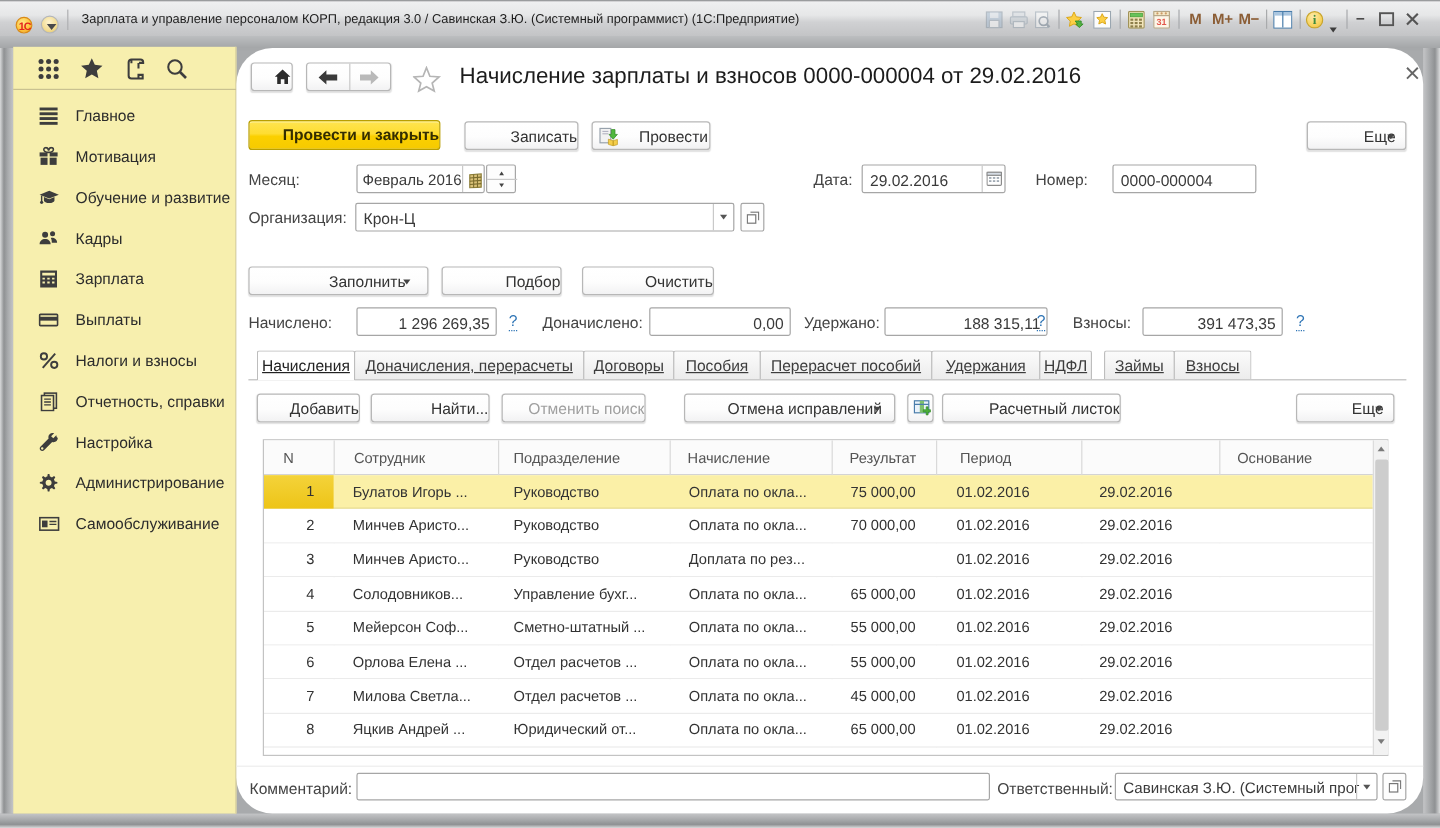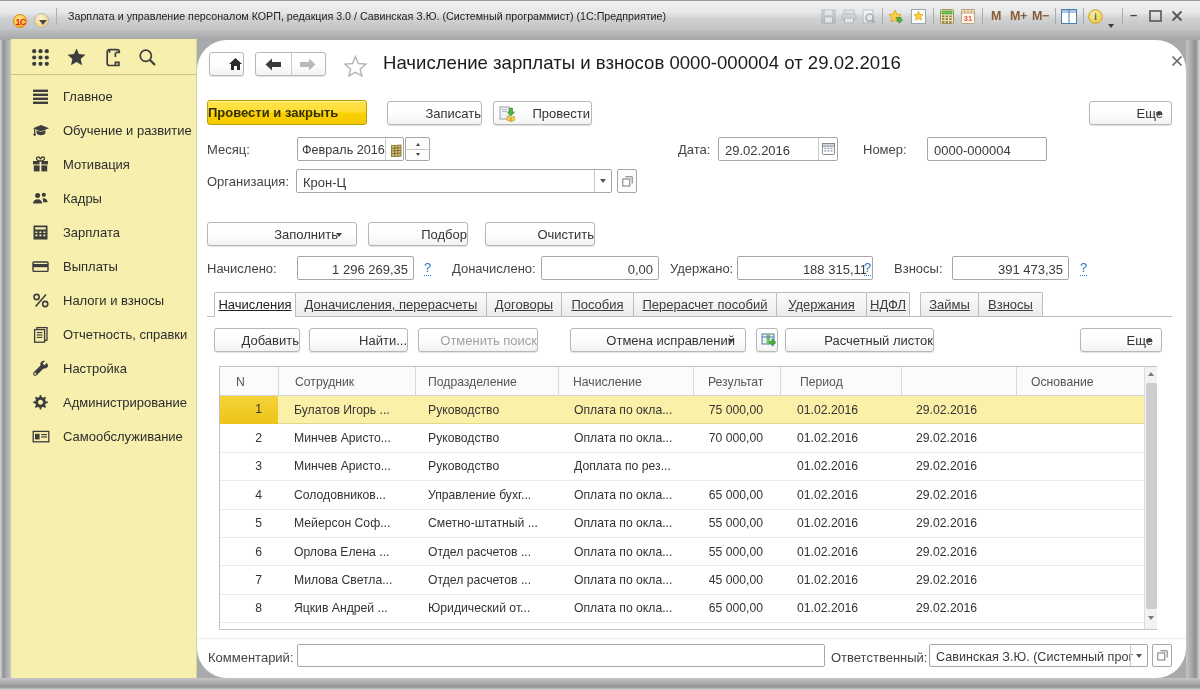--- a/index.html
+++ b/index.html
@@ -213,45 +213,45 @@
             <g fill="#3d3d3d">
               <rect x="1" y="1.6" width="15" height="2.4"></rect>
               <rect x="1" y="5.6" width="15" height="2.4"></rect>
               <rect x="1" y="9.6" width="15" height="2.4"></rect>
               <rect x="1" y="13.6" width="15" height="2.4"></rect>
             </g>
           </svg></span>
         <span class="mlab">Главное</span>
       </div>
 <div class="mitem">
+        <span class="mico"><svg width="17" height="17" viewBox="0 0 17 17">
+            <g fill="#3d3d3d">
+              <rect x="1" y="5" width="6.6" height="3.4"></rect>
+              <rect x="9.4" y="5" width="6.6" height="3.4"></rect>
+              <rect x="1.8" y="9.4" width="5.8" height="6"></rect>
+              <rect x="9.4" y="9.4" width="5.8" height="6"></rect>
+              <path d="M8.5 5 C6 5 4.5 3.8 4.5 2.6 C4.5 1.6 5.4 1 6.3 1 C7.5 1 8.2 2.2 8.5 3.4 C8.8 2.2 9.5 1 10.7 1 C11.6 1 12.5 1.6 12.5 2.6 C12.5 3.8 11 5 8.5 5 Z" fill="none" stroke="#3d3d3d" stroke-width="1.3"></path>
+            </g>
+          </svg></span>
+        <span class="mlab">Мотивация</span>
+      </div>
+<div class="mitem">
         <span class="mico"><svg width="18" height="17" viewBox="0 0 18 17">
             <g fill="#3d3d3d">
               <path d="M9 3 L17 6.2 L9 9.4 L1 6.2 Z"></path>
               <path d="M4.6 8.2 L4.6 11 C4.6 12.2 6.6 13.2 9 13.2 C11.4 13.2 13.4 12.2 13.4 11 L13.4 8.2 L9 10 Z"></path>
               <rect x="2.1" y="7" width="1.2" height="4.6"></rect>
               <circle cx="2.7" cy="12.6" r="1.3"></circle>
             </g>
           </svg></span>
         <span class="mlab">Обучение и развитие</span>
       </div>
 <div class="mitem">
         <span class="mico"><svg width="17" height="17" viewBox="0 0 17 17">
             <g fill="#3d3d3d">
-              <rect x="1" y="5" width="6.6" height="3.4"></rect>
-              <rect x="9.4" y="5" width="6.6" height="3.4"></rect>
-              <rect x="1.8" y="9.4" width="5.8" height="6"></rect>
-              <rect x="9.4" y="9.4" width="5.8" height="6"></rect>
-              <path d="M8.5 5 C6 5 4.5 3.8 4.5 2.6 C4.5 1.6 5.4 1 6.3 1 C7.5 1 8.2 2.2 8.5 3.4 C8.8 2.2 9.5 1 10.7 1 C11.6 1 12.5 1.6 12.5 2.6 C12.5 3.8 11 5 8.5 5 Z" fill="none" stroke="#3d3d3d" stroke-width="1.3"></path>
-            </g>
-          </svg></span>
-        <span class="mlab">Мотивация</span>
-      </div>
-<div class="mitem">
-        <span class="mico"><svg width="17" height="17" viewBox="0 0 17 17">
-            <g fill="#3d3d3d">
               <circle cx="5.6" cy="5.6" r="2.5"></circle>
               <path d="M1 13.6 C1 10.9 3 9.2 5.6 9.2 C8.2 9.2 10.2 10.9 10.2 13.6 Z"></path>
               <circle cx="11.8" cy="4.8" r="2.1"></circle>
               <path d="M10.4 8.3 C12.8 7.8 15.6 9.3 15.6 12.2 L11.2 12.2 C11.2 10.6 10.9 9.3 10.4 8.3 Z"></path>
             </g>
           </svg></span>
         <span class="mlab">Кадры</span>
       </div>
 <div class="mitem">
         <span class="mico"><svg width="17" height="17" viewBox="0 0 17 17">
@@ -333,21 +333,21 @@
       </svg>
   </div>
   <svg class="isvg" style="left:147px;top:15px" width="24" height="23" viewBox="0 0 24 23">
       <path d="M12 1.5 L15 9 L23 9.6 L17 15 L18.8 22 L12 18.2 L5.2 22 L7 15 L1 9.6 L9 9Z" fill="none" stroke="#b5b5b5" stroke-width="1.5" transform="scale(0.95)"></path>
     </svg>
   <div style="position:absolute;left:186px;top:12px;font-size:18.6px;color:#1c1c1c">Начисление зарплаты и взносов 0000-000004 от 29.02.2016</div>
   <svg class="isvg" style="left:974px;top:15px" width="12" height="12" viewBox="0 0 12 12">
       <path d="M1.5 1.5 L10.5 10.5 M10.5 1.5 L1.5 10.5" stroke="#666" stroke-width="1.6"></path>
     </svg>
 
-  <div style="position:absolute;left:10px;top:60px;width:160px;height:25px;background:linear-gradient(180deg,#ffe451 0%,#fedd32 45%,#fbd000 55%,#f6ca00 100%);border:1px solid #b99f00;border-radius:3px;box-shadow:inset 0 1px 0 #fff2a0;text-align:left">
+  <div style="position:absolute;left:10px;top:60px;width:160px;height:25px;background:linear-gradient(180deg,#ffe451 0%,#fedd32 45%,#fbd000 55%,#f6ca00 100%);border:1px solid #b99f00;border-radius:3px;box-shadow:inset 0 1px 0 #fff2a0;text-align:right">
       <div style="margin-top:4px;font-size:13px;font-weight:bold;color:#332d00">Провести и закрыть</div>
     </div>
   <div class="btn" style="left:190px;top:61px;width:95px">
       <div class="bl">Записать</div>
     </div>
   <div class="btn" style="left:296px;top:61px;width:99px">
     <svg style="position:absolute;left:5px;top:4px" width="16" height="16" viewBox="0 0 16 16">
         <rect x="1" y="1" width="9" height="12" fill="#f2f2f2" stroke="#98a2ac"></rect>
         <line x1="3" y1="3.5" x2="8" y2="3.5" stroke="#aab" stroke-width="0.8"></line>
         <line x1="3" y1="5.5" x2="8" y2="5.5" stroke="#aab" stroke-width="0.8"></line>

